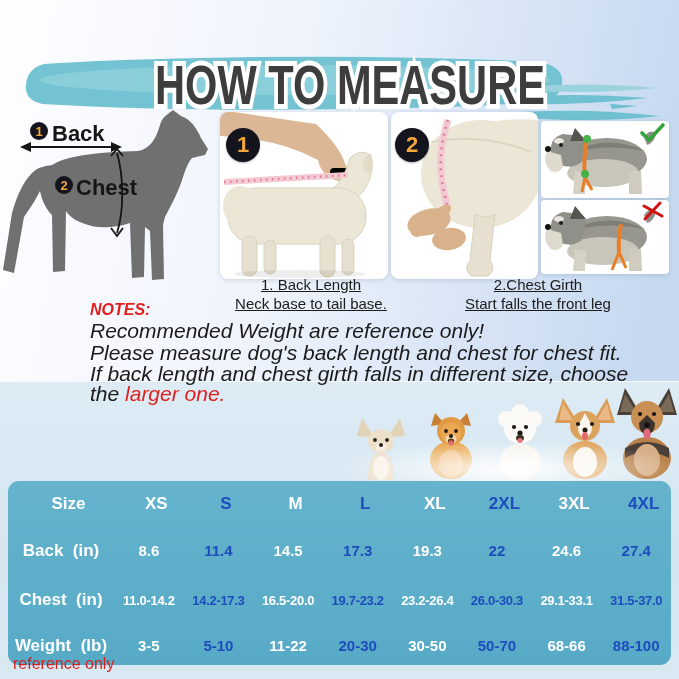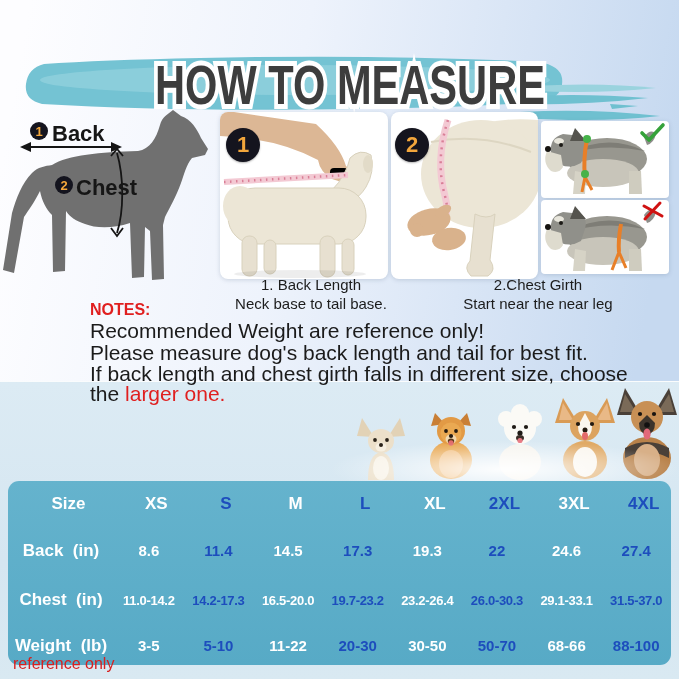--- a/index.html
+++ b/index.html
@@ -15,25 +15,25 @@
   .title-svg{position:absolute;left:0;top:28px;}
   
   .badge{position:absolute;border-radius:50%;background:#14141e;color:#f2a63c;
          display:flex;align-items:center;justify-content:center;font-weight:bold;}
   .badge.sm{width:18px;height:18px;font-size:13px;}
   .badge.lg{width:34px;height:34px;font-size:22px;box-shadow:0 1px 2px rgba(0,0,0,.3);}
   .diagram-label{position:absolute;font-size:22px;font-weight:bold;color:#161616;}
   
   .card{position:absolute;background:#fff;border-radius:8px;
         box-shadow:0 1px 4px rgba(90,110,140,.25);overflow:hidden;}
-  .caption{position:absolute;text-align:center;font-size:15px;line-height:19px;color:#1c1c1c;}
+  .caption{position:absolute;text-align:center;font-size:15px;line-height:19px;color:#1c1c1c;text-decoration:underline;}
   .caption .cap-title{display:block;}
   .caption .cap-sub{display:block;}
   
-  .notes{position:absolute;left:90px;top:301px;width:560px;}
+  .notes{position:absolute;left:90px;top:301px;width:560px;font-style:italic;}
   .notes-heading{margin:0;font-size:16px;font-weight:bold;color:#e01f1f;}
   .notes p{margin:2px 0 0 0;font-size:21px;line-height:19.5px;color:#1b1b1b;}
   .red-em{color:#e01f1f;}
   
   .size-table{position:absolute;left:8px;top:481px;width:663px;height:184px;
         background:linear-gradient(180deg,#65b3cd 0%,#57aac6 100%);
         border-radius:11px;display:grid;
         grid-template-columns:106px repeat(8,1fr);
         grid-template-rows:46px 47px 52px 39px;}
   .cell{display:flex;align-items:center;justify-content:center;
@@ -176,27 +176,27 @@
       </g>
     </svg>
   </div>
 
   <div class="caption" style="left:216px;top:275px;width:190px;">
     <span class="cap-title">1. Back Length</span>
     <span class="cap-sub">Neck base to tail base.</span>
   </div>
   <div class="caption" style="left:438px;top:275px;width:200px;">
     <span class="cap-title">2.Chest Girth</span>
-    <span class="cap-sub">Start near the near leg</span>
+    <span class="cap-sub">Start falls the front leg</span>
   </div>
 
   <div class="notes">
     <h3 class="notes-heading">NOTES:</h3>
     <p>Recommended Weight are reference only!</p>
-    <p>Please measure dog's back length and tail for best fit.</p>
+    <p>Please measure dog's back length and chest for chest fit.</p>
     <p><span>If back length and chest girth falls in different size, choose the </span><span class="red-em">larger one.</span></p>
   </div>
 
   <svg class="dogsvg" style="left:357px;top:416px;" width="48" height="64" viewBox="0 0 48 64">
     <polygon points="5,2 17,21 0,20" fill="#e2d2b6"></polygon>
       <polygon points="43,2 31,21 48,20" fill="#e2d2b6"></polygon>
     <ellipse cx="24" cy="25" rx="13" ry="12" fill="#ece0ca"></ellipse>
     <path d="M11 64 Q11 38 24 36 Q37 38 37 64 Z" fill="#ece0ca"></path>
     <ellipse cx="24" cy="52" rx="8" ry="12" fill="#f8f3e8"></ellipse>
     <ellipse cx="24" cy="31" rx="5.5" ry="4.5" fill="#f6efe0"></ellipse>

